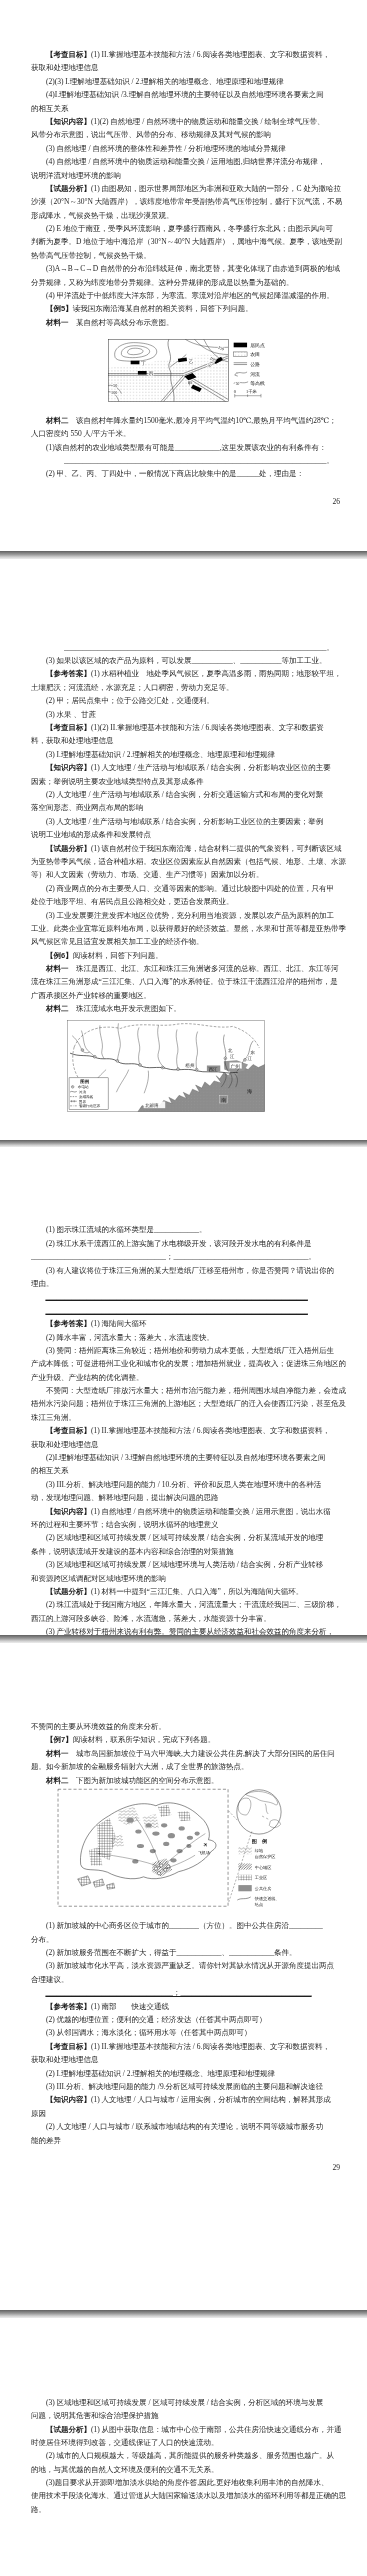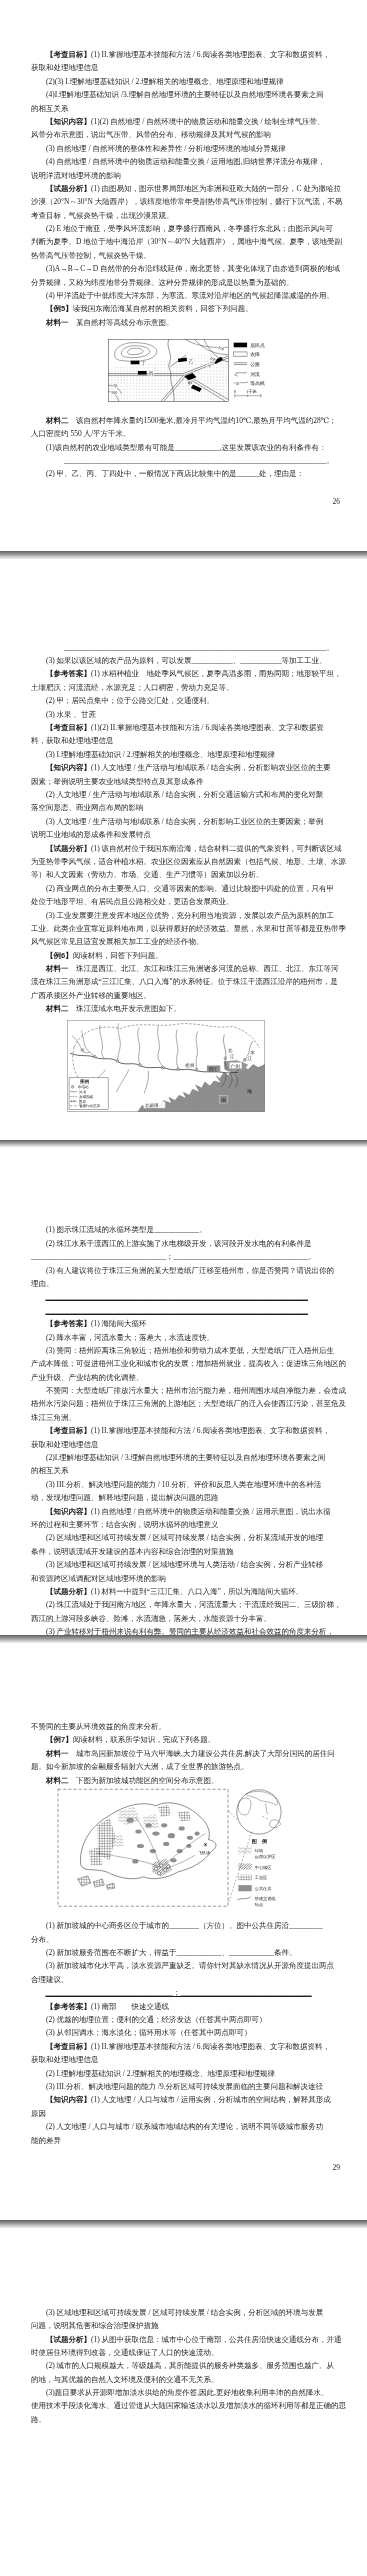--- a/index.html
+++ b/index.html
@@ -2,21 +2,21 @@
 <html style="font-size:8.2px"><head>
 <meta charset="utf-8">
 <style>
   html,body{margin:0;padding:0;background:#ffffff;}
   body{width:368px;font-family:"Liberation Serif","DejaVu Serif",serif;color:#1e1e1e;}
   .doc{width:368px;}
   .page{box-sizing:border-box;position:relative;background:#fff;padding-left:31px;padding-right:28px;overflow:hidden;}
   .pg1{height:551px;padding-top:48px;}
   .pg2{height:581px;padding-top:82px;}
   .pg3{height:488px;padding-top:76px;}
-  .pg4{height:577px;padding-top:77px;}
+  .pg4{height:667px;padding-top:77px;}
   .pg5{height:541px;padding-top:78px;}
   .divider{height:7.7px;background:linear-gradient(#606060,#9c9c9c 45%,#cfcfcf 75%,#ededed);}
   .ln{white-space:pre;font-size:7.5px;line-height:13.4px;height:13.4px;}
   .ln.p{text-indent:15px;}
   .ln.u{margin-left:33px;}
   .ln.u2{margin-left:14.4px;text-decoration:underline;}
   .ln.pn{text-align:right;margin-top:14px;text-indent:0;}
   .bh{font-family:"Liberation Sans","DejaVu Sans",sans-serif;font-weight:700;}
   .fig{position:relative;}
   #fig1{margin:9.3px 0 10.3px 77px;width:171px;height:65px;}
@@ -38,21 +38,21 @@
         <div class="ln p">(2)(3) I.理解地理基础知识 / 2.理解相关的地理概念、地理原理和地理规律</div>
         <div class="ln p">(4)I.理解地理基础知识 /3.理解自然地理环境的主要特征以及自然地理环境各要素之间</div>
         <div class="ln c">的相互关系</div>
         <div class="ln p"><span class="bh">【知识内容】</span>(1)(2) 自然地理 / 自然环境中的物质运动和能量交换 / 绘制全球气压带、</div>
         <div class="ln c">风带分布示意图，说出气压带、风带的分布、移动规律及其对气候的影响</div>
         <div class="ln p">(3) 自然地理 / 自然环境的整体性和差异性 / 分析地理环境的地域分异规律</div>
         <div class="ln p">(4) 自然地理 / 自然环境中的物质运动和能量交换 / 运用地图,归纳世界洋流分布规律，</div>
         <div class="ln c">说明洋流对地理环境的影响</div>
         <div class="ln p"><span class="bh">【试题分析】</span>(1) 由图易知，图示世界局部地区为非洲和亚欧大陆的一部分，C 处为撒哈拉</div>
         <div class="ln c">沙漠（20°N～30°N 大陆西岸），该纬度地带常年受副热带高气压带控制，盛行下沉气流，不易</div>
-        <div class="ln c">考查目标，气候炎热干燥，出现沙漠景观。</div>
+        <div class="ln c">形成降水，气候炎热干燥，出现沙漠景观。</div>
         <div class="ln p">(2) E 地位于南亚，受季风环流影响，夏季盛行西南风，冬季盛行东北风；由图示风向可</div>
         <div class="ln c">判断为夏季。D 地位于地中海沿岸（30°N～40°N 大陆西岸），属地中海气候。夏季，该地受副</div>
         <div class="ln c">热带高气压带控制，气候炎热干燥。</div>
         <div class="ln p">(3)A→B→C→D 自然带的分布沿纬线延伸，南北更替，其变化体现了由赤道到两极的地域</div>
         <div class="ln c">分异规律，又称为纬度地带分异规律。这种分异规律的形成是以热量为基础的。</div>
         <div class="ln p">(4) 甲洋流处于中低纬度大洋东部，为寒流。寒流对沿岸地区的气候起降温减湿的作用。</div>
         <div class="ln p"><span class="bh">【例5】</span>读我国东南沿海某自然村的相关资料，回答下列问题。</div>
         <div class="ln p"><span class="bh">材料一</span>　某自然村等高线分布示意图。</div>
       </div>
 

